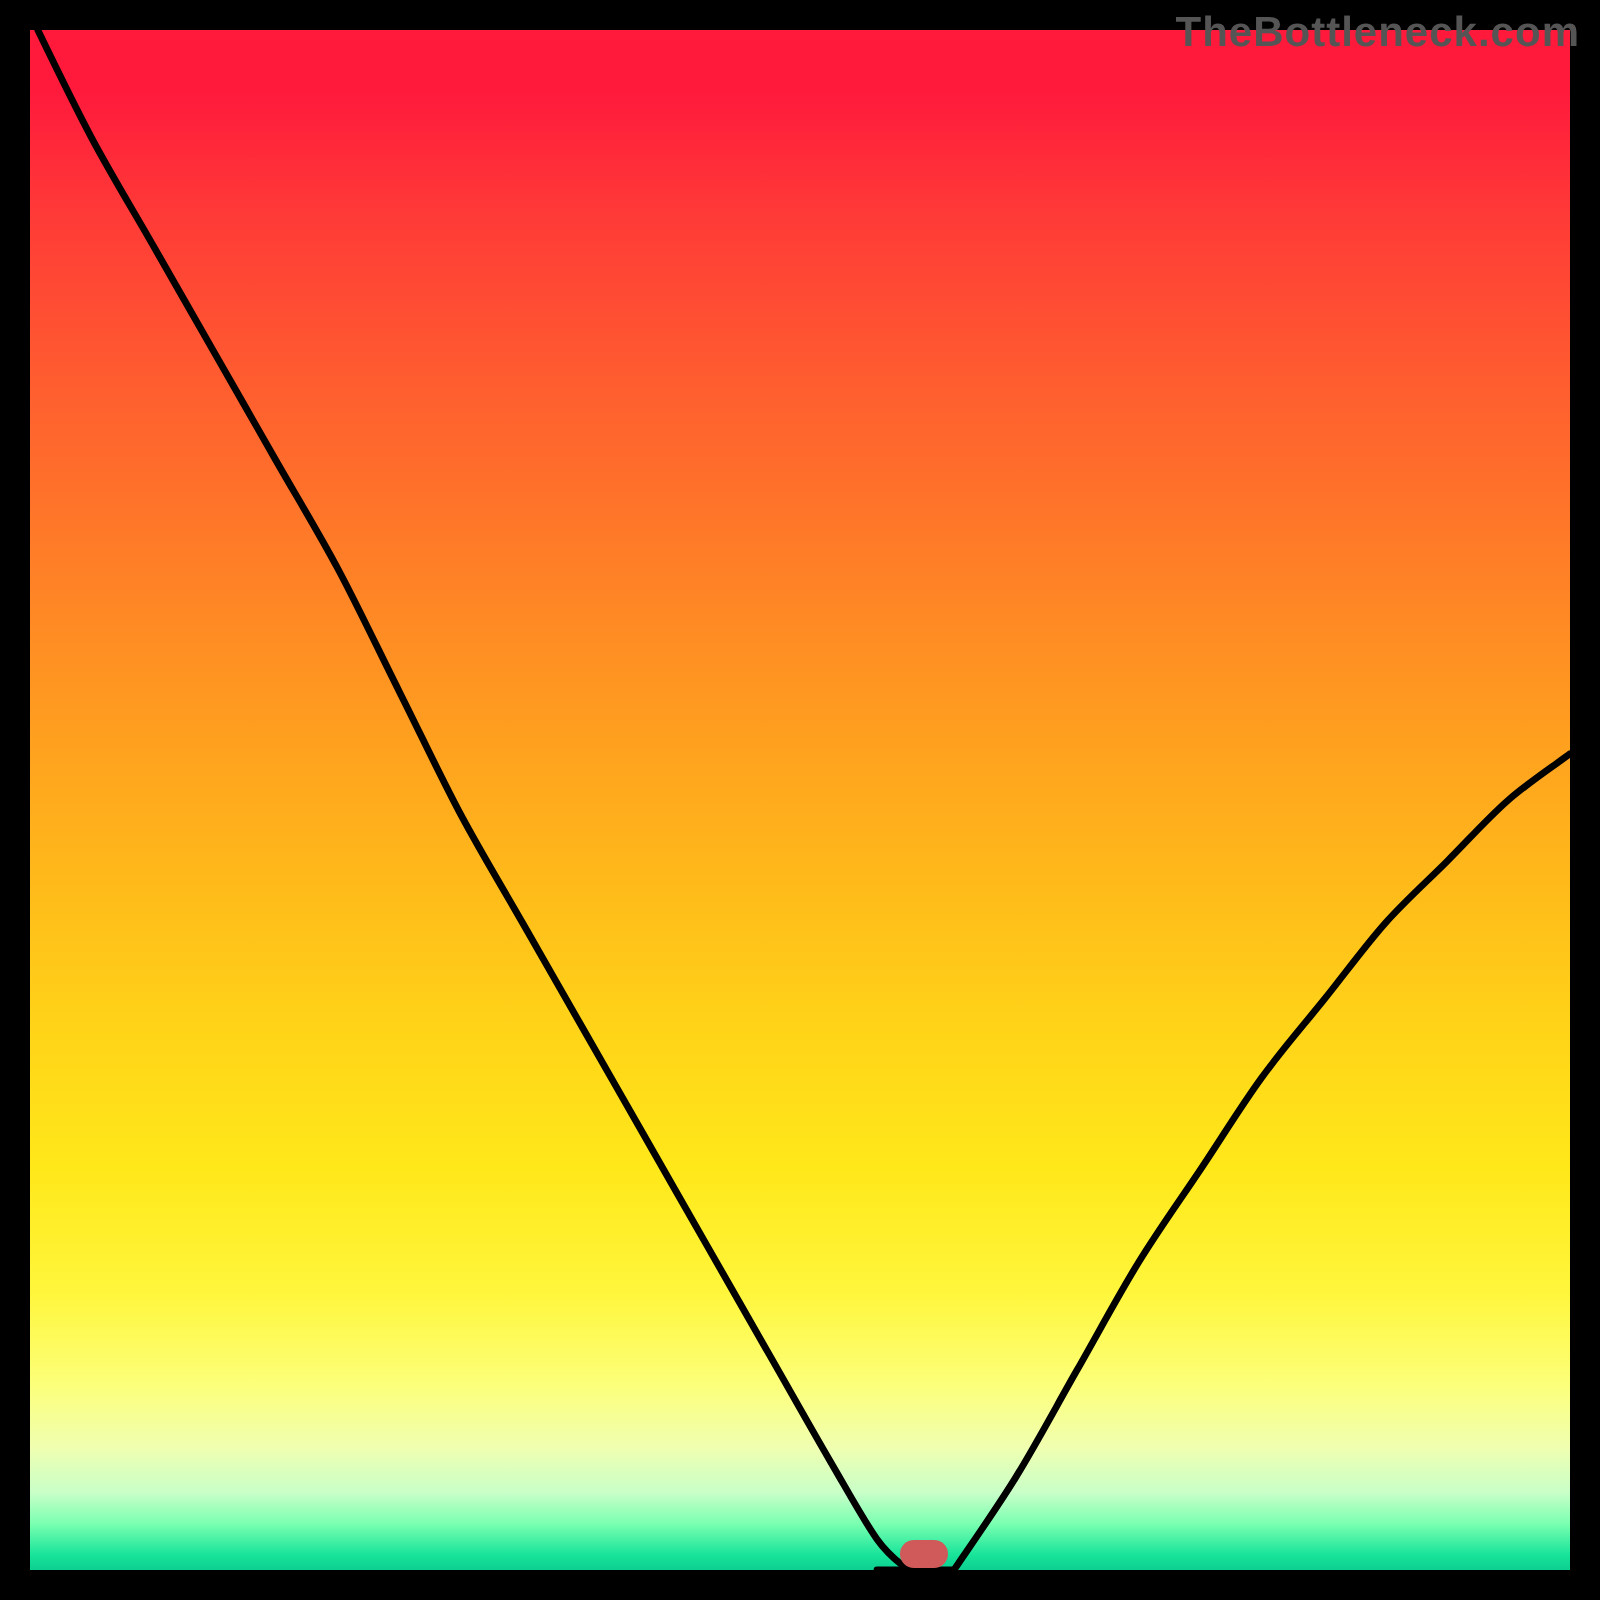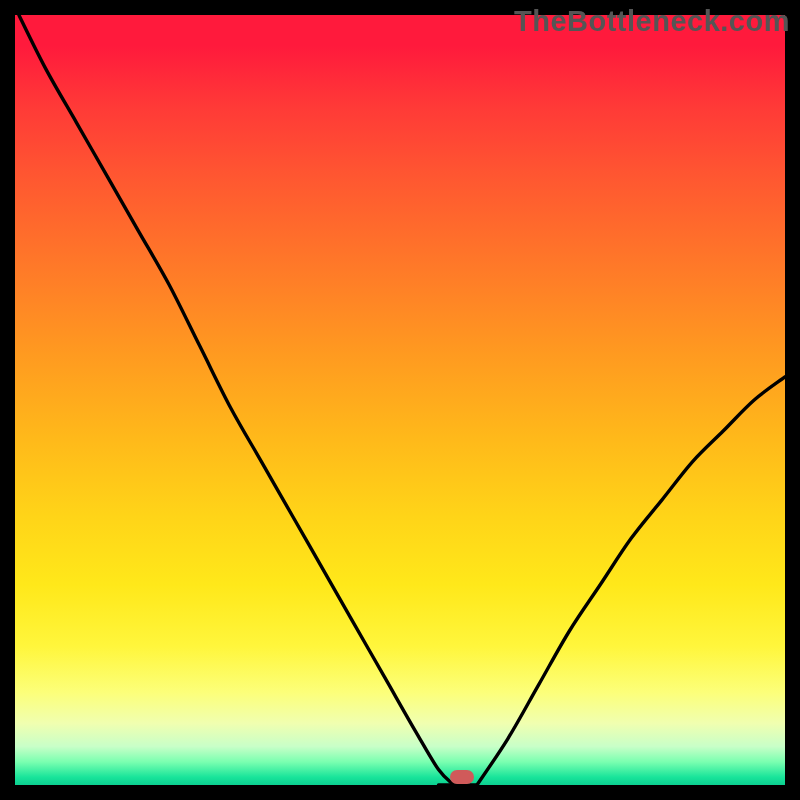--- a/index.html
+++ b/index.html
@@ -15,21 +15,21 @@
     position: relative;
     width: 800px;
     height: 800px;
     background: #000;
   }
   .watermark {
     position: absolute;
     top: 5px;
     right: 10px;
     color: #555;
-    font-size: 29px;
+    font-size: 21px;
     font-weight: 600;
     letter-spacing: 0.5px;
     z-index: 30;
     user-select: none;
     text-align: center;
   }
   .plot-wrap {
     position: absolute;
     left: 15px;
     top: 15px;

